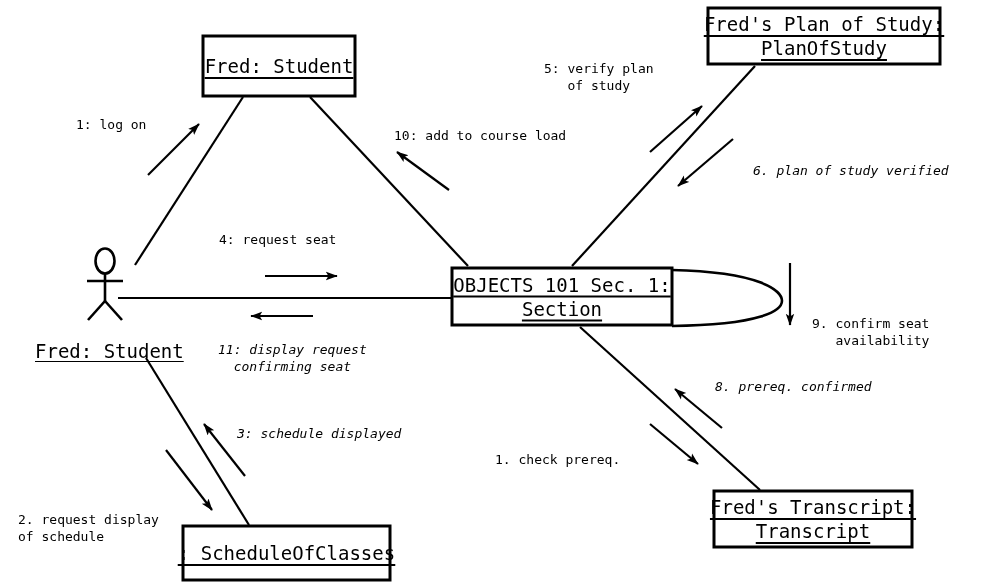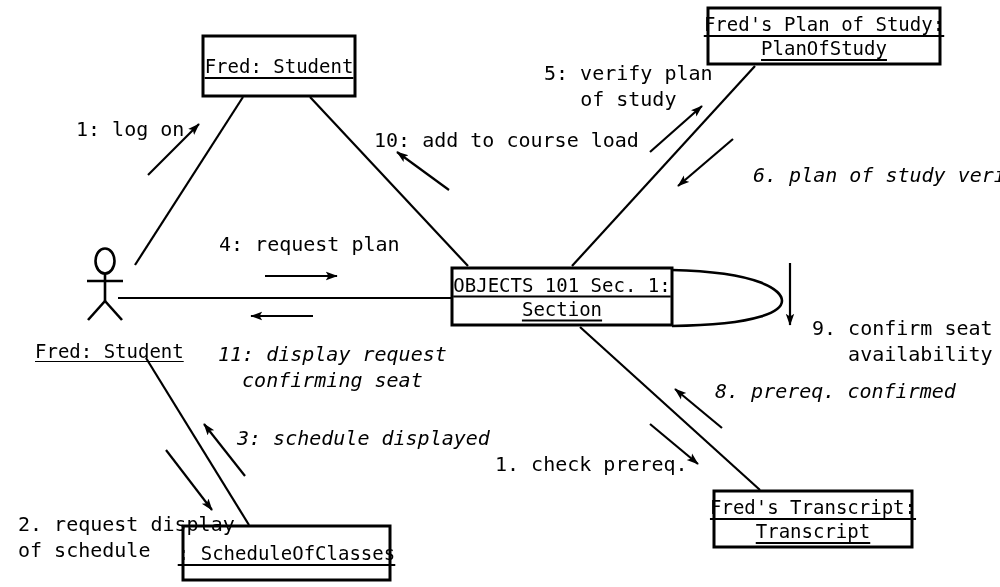--- a/index.html
+++ b/index.html
@@ -60,21 +60,21 @@
     text-anchor: middle;
     dominant-baseline: alphabetic;
   }
   .underline {
     stroke: #000000;
     stroke-width: 2;
   }
   .msg-text {
     position: absolute;
     font-family: "DejaVu Sans Mono", "Liberation Mono", monospace;
-    font-size: 20px;
+    font-size: 13px;
     color: #000000;
     white-space: pre;
     line-height: 1.28;
     letter-spacing: 0px;
   }
   .msg-text.italic {
     font-style: italic;
   }
   .msg-text.center {
     text-align: center;
@@ -158,25 +158,25 @@
         <line class="msg-arrow" x1="650" y1="424" x2="698" y2="464" marker-end="url(#arrowFilled)"></line>
         <line class="msg-arrow" x1="722" y1="428" x2="675" y2="389" marker-end="url(#arrowFilled)"></line>
         <line class="msg-arrow" x1="790" y1="263" x2="790" y2="325" marker-end="url(#arrowFilled)"></line>
       </g>
   </svg>
 
   <div class="actor-label" id="actor-label-0" style="left: 35px; top: 340px;">Fred: Student</div>
 
   <div id="messages-text-layer">
       <div class="msg-text" style="left: 76px; top: 117px;">1: log on</div>
-      <div class="msg-text" style="left: 374px; top: 128px;">10: add to course load</div>
+      <div class="msg-text" style="left: 394px; top: 128px;">10: add to course load</div>
       <div class="msg-text center" style="left: 544px; top: 61px;">5: verify plan
 of study</div>
       <div class="msg-text italic" style="left: 753px; top: 163px;">6. plan of study verified</div>
-      <div class="msg-text" style="left: 219px; top: 232px;">4: request plan</div>
+      <div class="msg-text" style="left: 219px; top: 232px;">4: request seat</div>
       <div class="msg-text italic center" style="left: 218px; top: 342px;">11: display request
 confirming seat</div>
       <div class="msg-text italic" style="left: 237px; top: 426px; text-align: center;">3: schedule displayed</div>
       <div class="msg-text" style="left: 18px; top: 486px; margin-top: 26px;">2. request display
 of schedule</div>
       <div class="msg-text" style="left: 495px; top: 452px;">1. check prereq.</div>
       <div class="msg-text italic" style="left: 715px; top: 379px; text-align: right;">8. prereq. confirmed</div>
       <div class="msg-text" style="left: 812px; top: 272px; margin-top: 44px;">9. confirm seat
    availability</div>
     </div>

